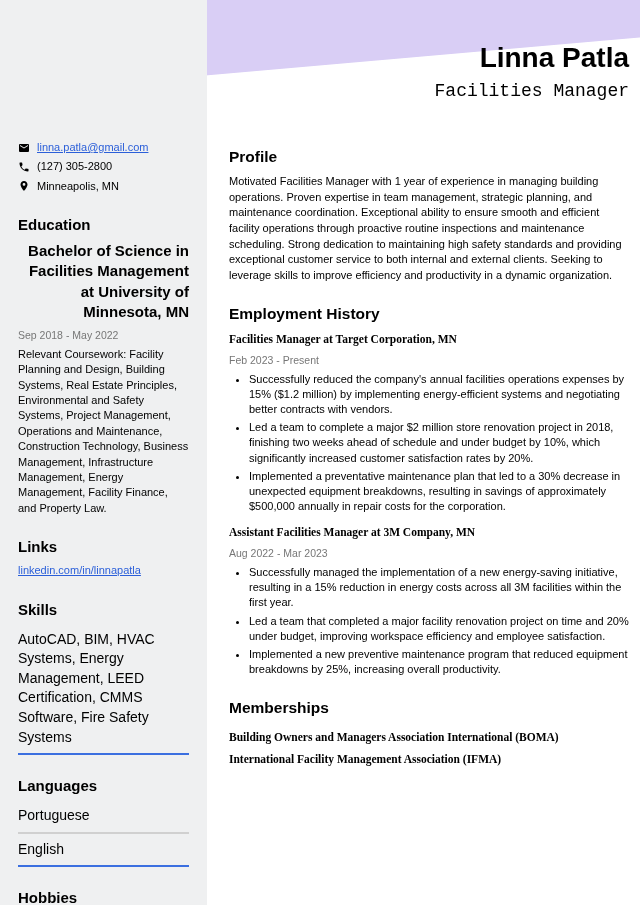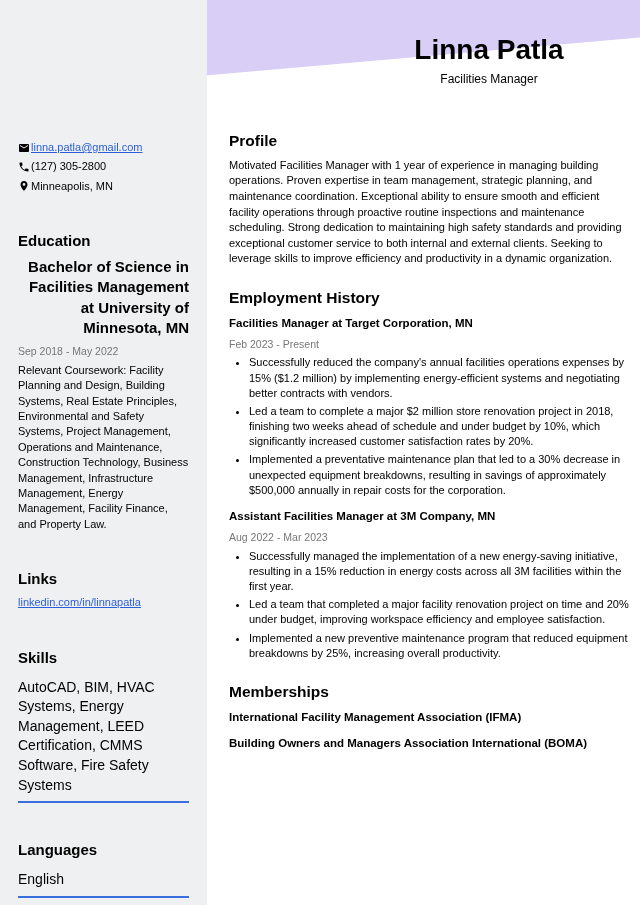--- a/index.html
+++ b/index.html
@@ -38,37 +38,38 @@
     padding: 20px 26px 20px 22px;
     font-size: 11px;
     line-height: 1.4;
   }
   .name {
     font-size: 28px;
     font-weight: 700;
     margin-bottom: 2px;
   }
   .jobtitle {
-    font-size: 12px;
+    font-size: 18px;
     margin-bottom: 42px;
+    font-family: Liberation Mono, monospace;
   }
-  .hdr-block { text-align: center; margin-left: 120px; margin-top: 10px; width: 280px;}
+  .hdr-block { text-align: right; margin-left: 120px; margin-top: 18px; width: 280px;}
   .contact-row {
     display: flex;
     align-items: center;
-    gap: 1px;
+    gap: 7px;
     margin-bottom: 4px;
     font-size: 11px;
   }
   .contact-row svg { width: 12px; height: 12px; flex-shrink: 0; }
   .link { color: #2b5fd9; text-decoration: underline; }
   .side-h {
     font-size: 15px;
     font-weight: 700;
-    margin-top: 36px;
+    margin-top: 20px;
     margin-bottom: 6px;
   }
   .side-sub {
     font-weight: 700;
     font-size: 15px;
     line-height: 1.35;
     text-align: right;
   }
   .date-range { color: #777; font-size: 10.5px; margin: 6px 0 4px; }
   .bar-item {
@@ -87,20 +88,21 @@
     font-size: 15.5px;
     font-weight: 700;
     margin-bottom: 6px;
   }
   .main-section { margin-bottom: 20px; }
   .item-title {
     font-weight: 700;
     font-size: 11.5px;
     margin-top: 10px;
     margin-bottom: 1px;
+    font-family: Liberation Serif, serif;
   }
   .item-title.first { margin-top: 6px; }
   ul { padding-left: 20px; margin-top: 4px; }
   ul li { margin-bottom: 3px; font-size: 11px; line-height: 1.38; }
   .profile-text { font-size: 11px; line-height: 1.42; }
 </style>
 </head>
 <body>
 
 <div class="header-band"></div>
@@ -133,22 +135,22 @@
     <div class="date-range">Sep 2018 - May 2022</div>
     <div>Relevant Coursework: Facility Planning and Design, Building Systems, Real Estate Principles, Environmental and Safety Systems, Project Management, Operations and Maintenance, Construction Technology, Business Management, Infrastructure Management, Energy Management, Facility Finance, and Property Law.</div>
 
     <h3 class="side-h">Links</h3>
     <a class="link">linkedin.com/in/linnapatla</a>
 
     <h3 class="side-h">Skills</h3>
     <div class="bar-item">AutoCAD, BIM, HVAC Systems, Energy Management, LEED Certification, CMMS Software, Fire Safety Systems</div>
 
     <h3 class="side-h">Languages</h3>
+    <div class="bar-item faded">Portuguese</div>
     <div class="bar-item">English</div>
-    <div class="bar-item faded">Portuguese</div>
 
     <h3 class="side-h">Hobbies</h3>
     <div class="hobby-item">Gardening</div>
     <div class="hobby-item">Home improvement projects</div>
     <div class="hobby-item">Maintenance</div>
   </aside>
 
   <main class="main">
 
     <div class="hdr-block">
@@ -177,18 +179,18 @@
       <ul>
         <li>Successfully managed the implementation of a new energy-saving initiative, resulting in a 15% reduction in energy costs across all 3M facilities within the first year.</li>
         <li>Led a team that completed a major facility renovation project on time and 20% under budget, improving workspace efficiency and employee satisfaction.</li>
         <li>Implemented a new preventive maintenance program that reduced equipment breakdowns by 25%, increasing overall productivity.</li>
       </ul>
     </section>
 
 
     <section class="main-section">
       <h3 class="main-h">Memberships</h3>
+      <div class="item-title">Building Owners and Managers Association International (BOMA)</div>
       <div class="item-title first">International Facility Management Association (IFMA)</div>
-      <div class="item-title">Building Owners and Managers Association International (BOMA)</div>
     </section>
 
   </main>
 </div>
 
 </body></html>

